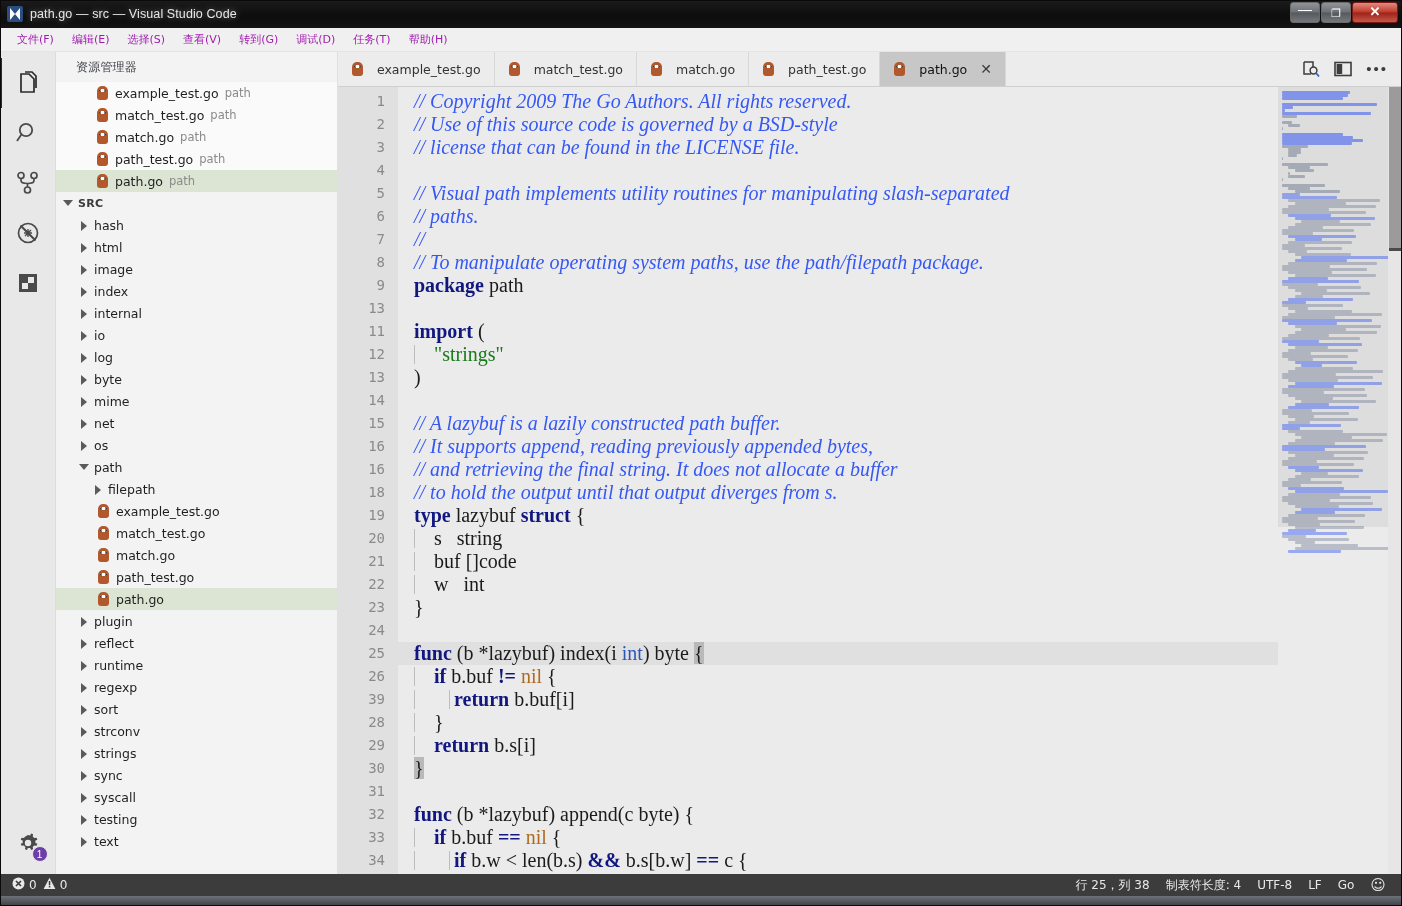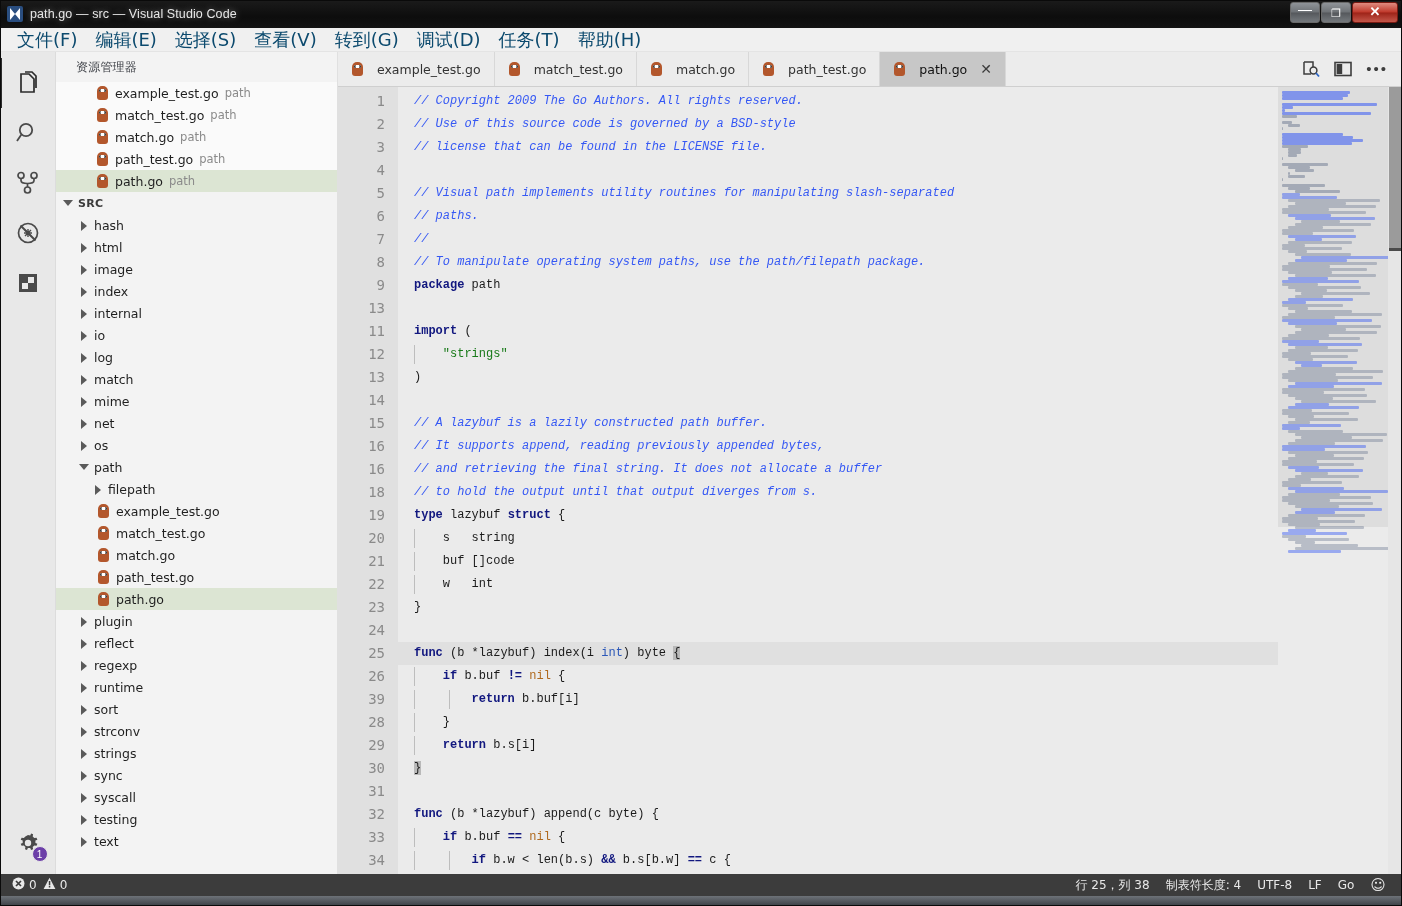--- a/index.html
+++ b/index.html
@@ -60,21 +60,21 @@
   .winbtn.close span { font-weight: bold; font-size: 13px; top: 3px; }
 
   
   .menubar {
     position: absolute; left: 0; top: 28px; width: 1402px; height: 24px;
     background: #f0f0f0;
     display: flex; align-items: center; padding-left: 8px;
     border-bottom: 1px solid #e4e4e4;
   }
   .menubar .mi {
-    font-size: 18px; color: #0c4a6e; padding: 2px 9px; white-space: nowrap;
+    font-size: 11px; color: #a21caf; padding: 2px 9px; white-space: nowrap;
     font-family: "DejaVu Sans", sans-serif;
   }
 
   
   .workbench {
     position: absolute; left: 0; top: 52px; width: 1402px; height: 824px;
     background: #f3f3f3; display: flex;
   }
 
   
@@ -180,22 +180,22 @@
   }
   .gutter div {
     height: 23px; line-height: 23px; font-size: 14px; color: #8a8a8a;
     padding-right: 13px; font-family: "DejaVu Sans Mono", monospace;
   }
   .code {
     flex: 1; background: #ebebeb; padding-top: 3px; overflow: hidden; position: relative;
     min-width: 0;
   }
   .ln {
-    height: 23px; line-height: 23px; font-size: 12px; white-space: pre;
-    font-family: Liberation Mono, monospace; color: #1b1b1b;
+    height: 23px; line-height: 23px; font-size: 20px; white-space: pre;
+    font-family: Liberation Serif, serif; color: #1b1b1b;
     padding-left: 16px; position: relative;
   }
   .ln.cur { background: #e0e0e0; }
   .cmt { color: #3558f4; font-style: italic; }
   .kw  { color: #11177f; font-weight: bold; }
   .str { color: #187a19; }
   .typ { color: #2b57b8; }
   .nil { color: #b06a1f; }
   .op  { color: #11177f; font-weight: bold; }
   .cursorblock { background:#b9b9b9; }
@@ -388,21 +388,21 @@
           <div class="row" style="padding-left: 22px;">
             <span class="twisty closed" style="margin-right: 5px;"></span>
             <span>io</span>
           </div>
           <div class="row" style="padding-left: 22px;">
             <span class="twisty closed" style="margin-right: 5px;"></span>
             <span>log</span>
           </div>
           <div class="row" style="padding-left: 22px;">
             <span class="twisty closed" style="margin-right: 5px;"></span>
-            <span>match</span>
+            <span>byte</span>
           </div>
           <div class="row" style="padding-left: 22px;">
             <span class="twisty closed" style="margin-right: 5px;"></span>
             <span>mime</span>
           </div>
           <div class="row" style="padding-left: 22px;">
             <span class="twisty closed" style="margin-right: 5px;"></span>
             <span>net</span>
           </div>
           <div class="row" style="padding-left: 22px;">
@@ -440,25 +440,25 @@
           <div class="row" style="padding-left: 22px;">
             <span class="twisty closed" style="margin-right: 5px;"></span>
             <span>plugin</span>
           </div>
           <div class="row" style="padding-left: 22px;">
             <span class="twisty closed" style="margin-right: 5px;"></span>
             <span>reflect</span>
           </div>
           <div class="row" style="padding-left: 22px;">
             <span class="twisty closed" style="margin-right: 5px;"></span>
+            <span>runtime</span>
+          </div>
+          <div class="row" style="padding-left: 22px;">
+            <span class="twisty closed" style="margin-right: 5px;"></span>
             <span>regexp</span>
-          </div>
-          <div class="row" style="padding-left: 22px;">
-            <span class="twisty closed" style="margin-right: 5px;"></span>
-            <span>runtime</span>
           </div>
           <div class="row" style="padding-left: 22px;">
             <span class="twisty closed" style="margin-right: 5px;"></span>
             <span>sort</span>
           </div>
           <div class="row" style="padding-left: 22px;">
             <span class="twisty closed" style="margin-right: 5px;"></span>
             <span>strconv</span>
           </div>
           <div class="row" style="padding-left: 22px;">

